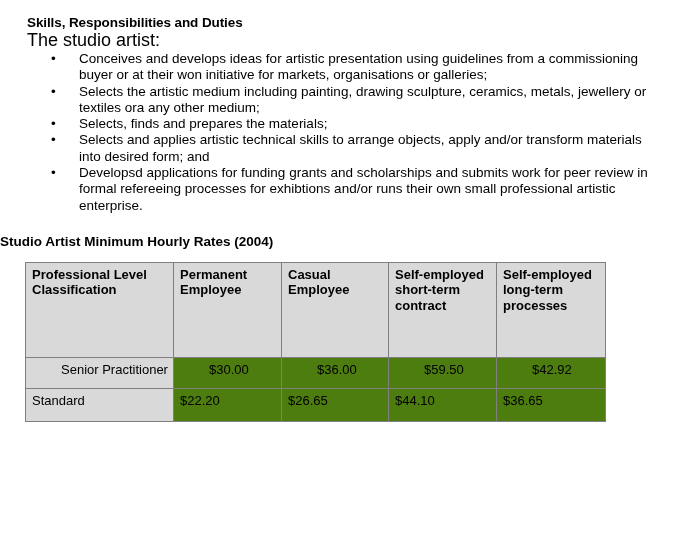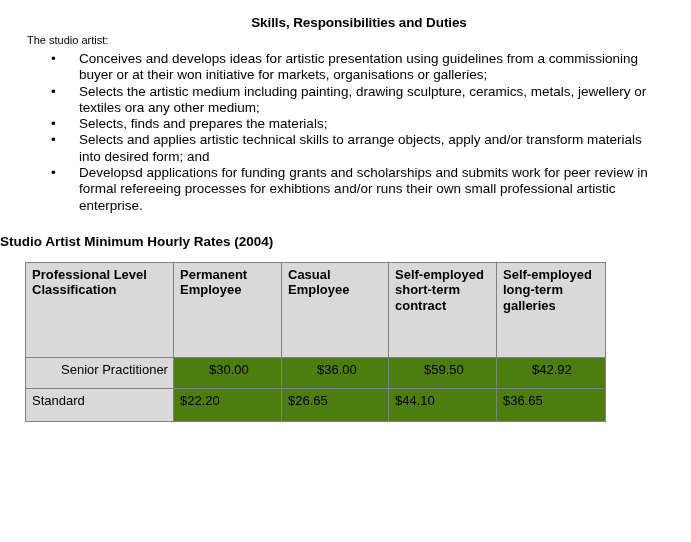--- a/index.html
+++ b/index.html
@@ -25,24 +25,23 @@
     padding: 14px 0 0 0;
   }
 
   
   .section-heading {
     font-size: 13.5px;
     font-weight: bold;
     line-height: 17px;
     margin: 0 0 0 27px;
     letter-spacing: -0.1px;
-    text-align: center;
   }
   .intro-line {
-    font-size: 11px;
+    font-size: 18px;
     line-height: 17px;
     margin: 1px 0 0 27px;
   }
 
   
   ul.duties {
     list-style: none;
     margin: 2px 0 0 0;
     padding: 0;
   }
@@ -160,21 +159,21 @@
           <col class="c2">
           <col class="c3">
           <col class="c4">
       </colgroup>
       <thead>
         <tr>
           <th>Professional Level Classification</th>
           <th>Permanent Employee</th>
           <th>Casual Employee</th>
           <th>Self-employed short-term contract</th>
-          <th>Self-employed long-term galleries</th>
+          <th>Self-employed long-term processes</th>
         </tr>
       </thead>
       <tbody>
         <tr class="r0">
           <th class="row-head">Senior Practitioner</th>
           <td>$30.00</td>
           <td>$36.00</td>
           <td>$59.50</td>
           <td>$42.92</td>
         </tr>

